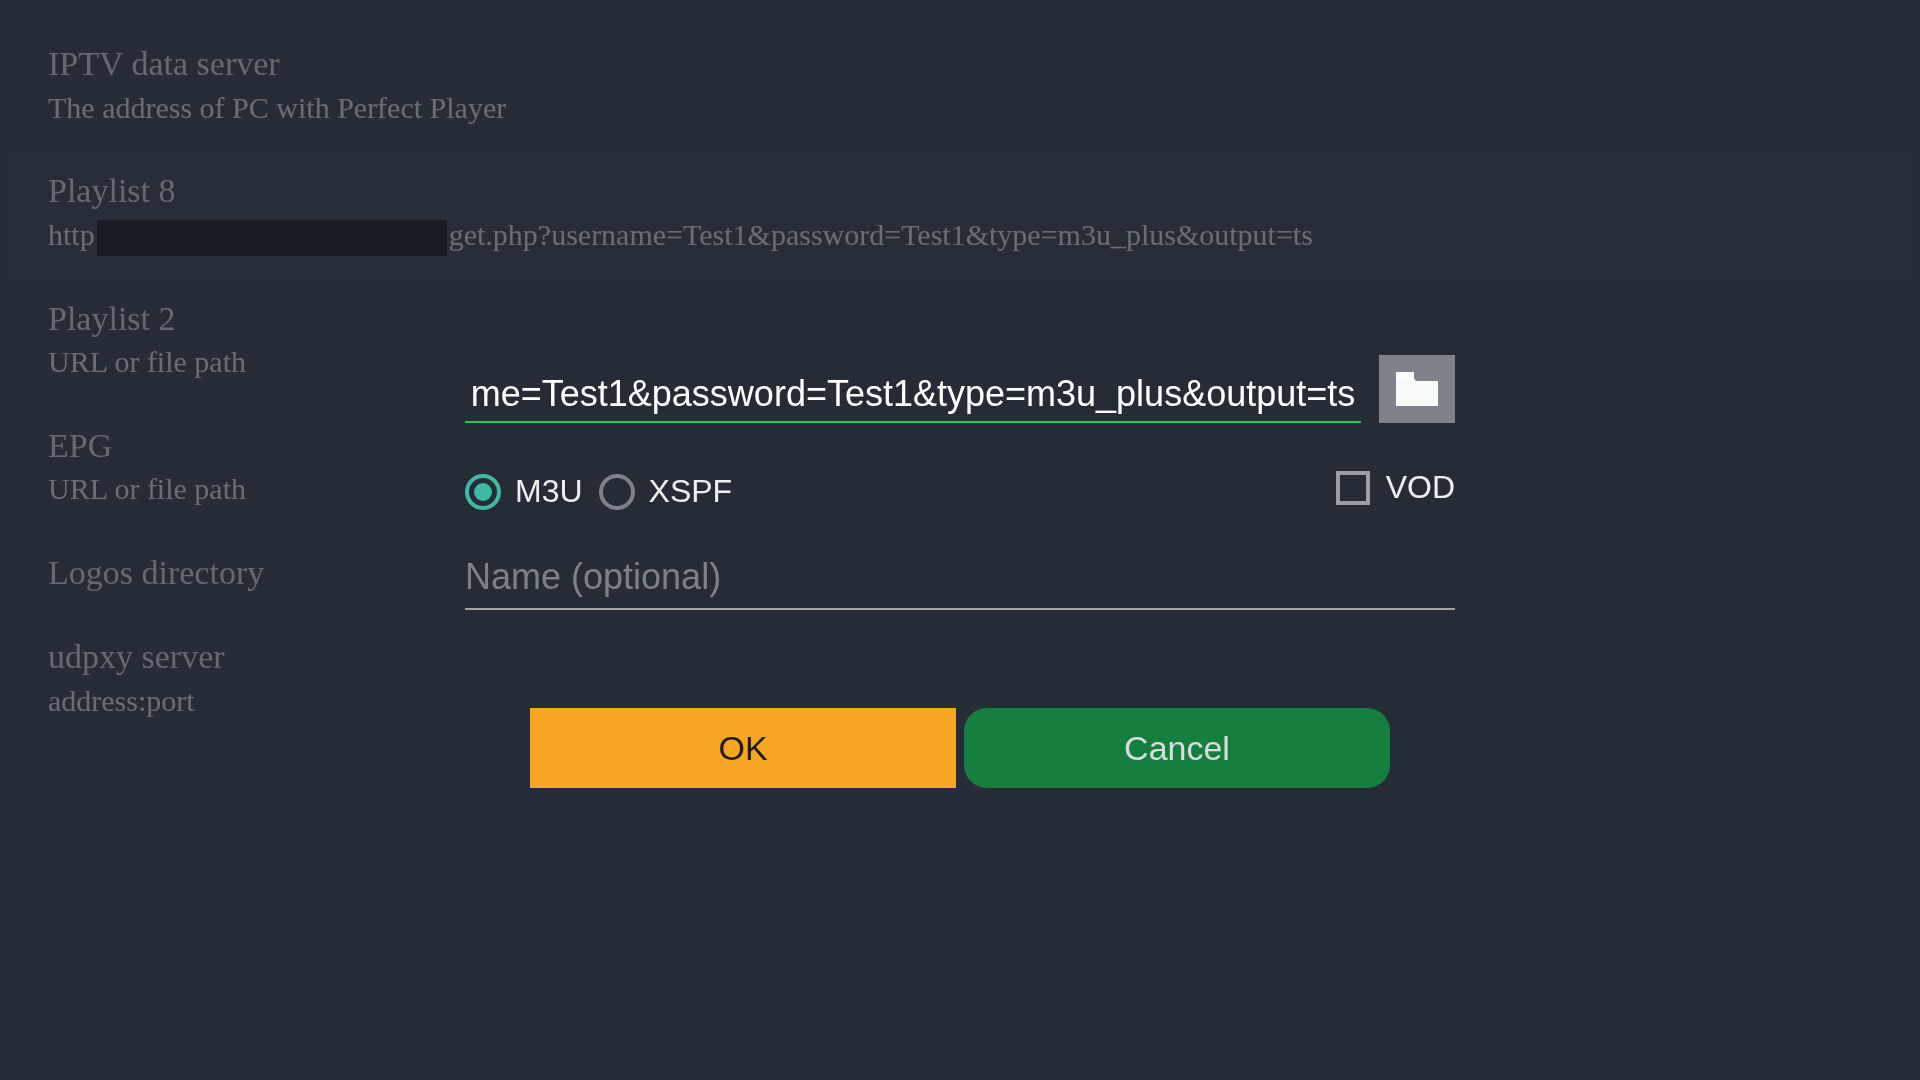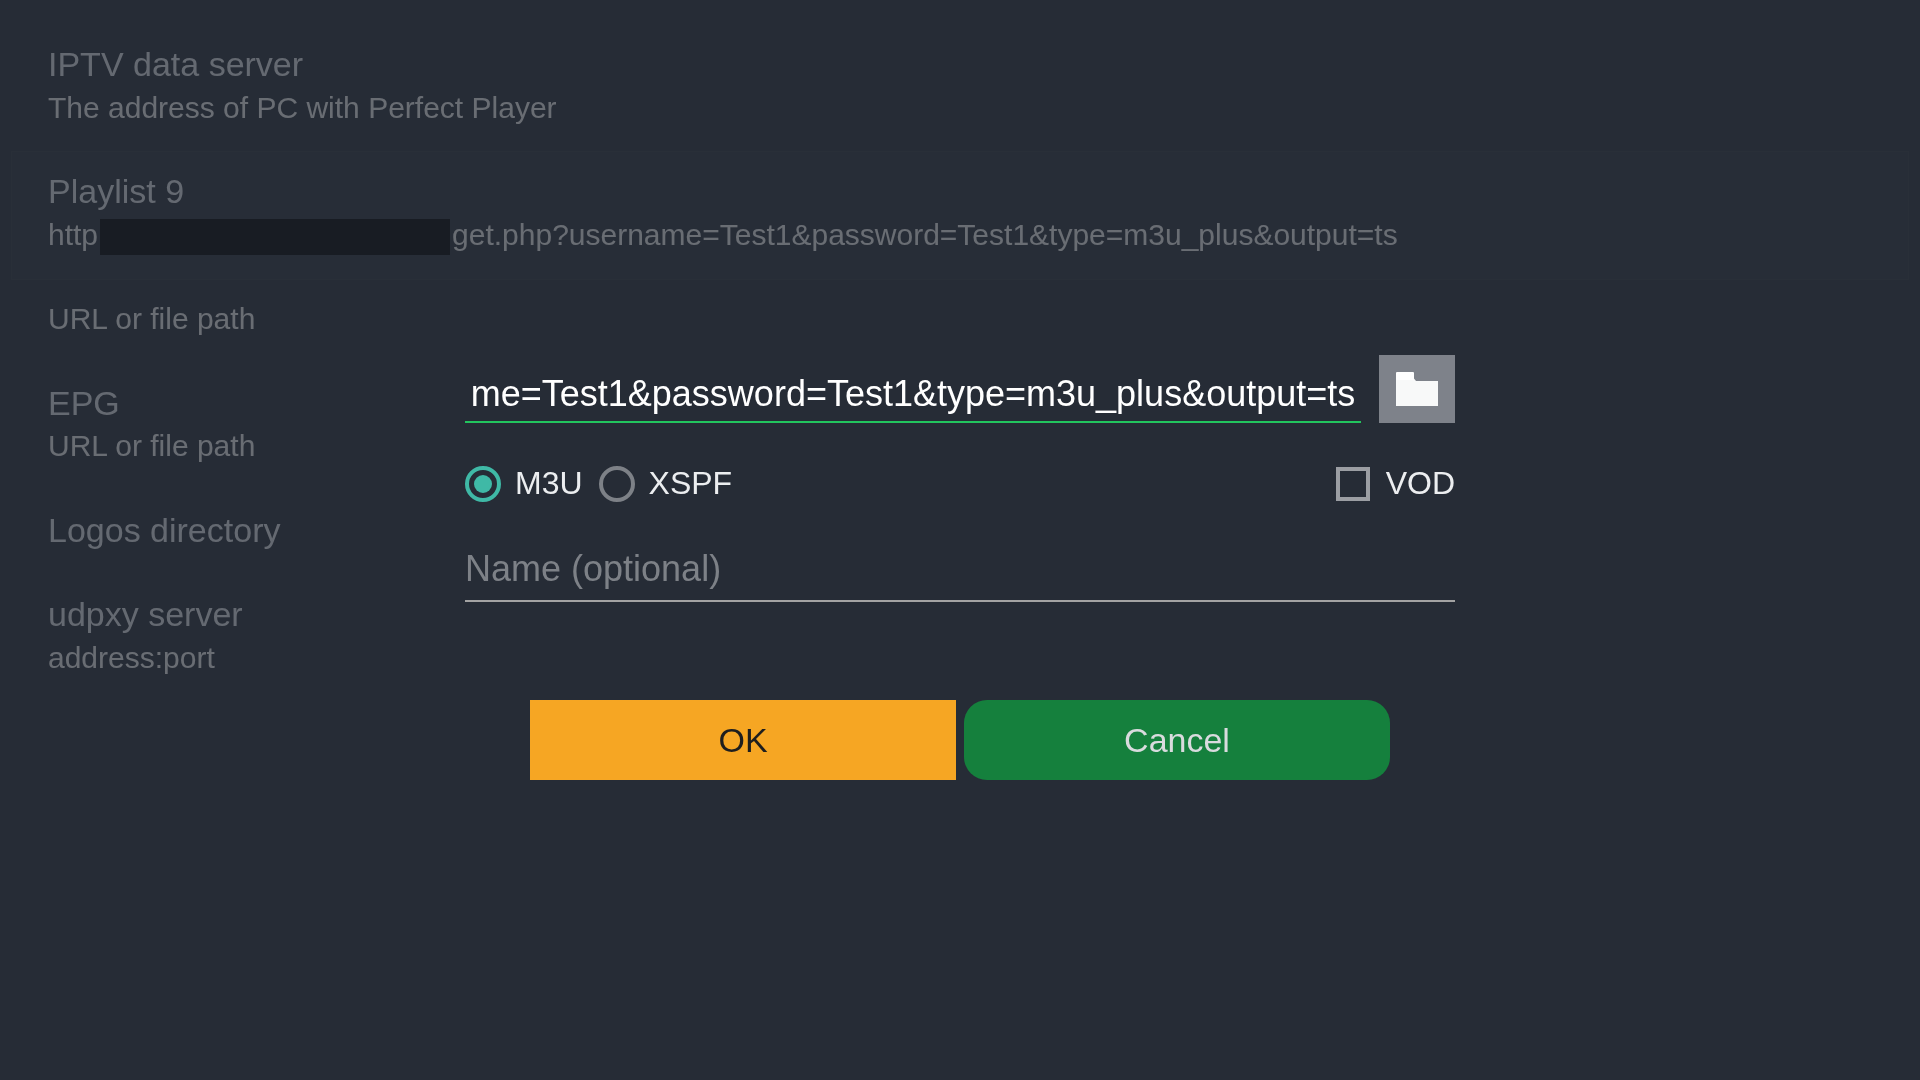--- a/index.html
+++ b/index.html
@@ -15,20 +15,21 @@
   .settings-list {
     position: absolute;
     left: 0; top: 0;
     width: 100%;
     padding: 25px 48px 0 48px;
     opacity: 0.35;
     user-select: none;
   }
   .setting-item {
     padding: 18px 0 24px 0;
+    font-family: Liberation Serif, serif;
   }
   .setting-item.highlight {
     background: rgba(255,255,255,0.02);
     outline: 1px solid rgba(255,255,255,0.04);
     margin: 0 -36px;
     padding-left: 36px;
     padding-right: 36px;
   }
   .setting-title {
     font-size: 34px;
@@ -93,20 +94,21 @@
     display: flex;
     align-items: center;
     margin-top: 42px;
     gap: 16px;
   }
   .options-row .spacer { flex: 1 1 auto; }
 
   .radio {
     display: flex; align-items: flex-end;
     cursor: pointer;
+    margin-top: 8px;
   }
   .radio-circle {
     width: 36px; height: 36px;
     border: 4px solid #7d8187;
     border-radius: 50%;
     display: flex; align-items: center; justify-content: center;
     margin-right: 14px;
   }
   .radio.selected .radio-circle { border-color: #3fb9a6; }
   .radio-dot {
@@ -170,27 +172,28 @@
 <body>
 
 <div class="settings-list">
 
   <div class="setting-item">
     <div class="setting-title">IPTV data server</div>
     <div class="setting-sub">The address of PC with Perfect Player</div>
   </div>
 
   <div class="setting-item highlight">
-    <div class="setting-title">Playlist 9</div>
+    <div class="setting-title">Playlist 8</div>
     <div class="setting-sub">
       <span>http</span><span class="redact"></span><span>get.php?username=Test1&amp;password=Test1&amp;type=m3u_plus&amp;output=ts</span>
     </div>
   </div>
 
   <div class="setting-item">
+    <div class="setting-title">Playlist 2</div>
     <div class="setting-sub">URL or file path</div>
   </div>
 
   <div class="setting-item">
     <div class="setting-title">EPG</div>
     <div class="setting-sub">URL or file path</div>
   </div>
 
   <div class="setting-item">
     <div class="setting-title">Logos directory</div>

